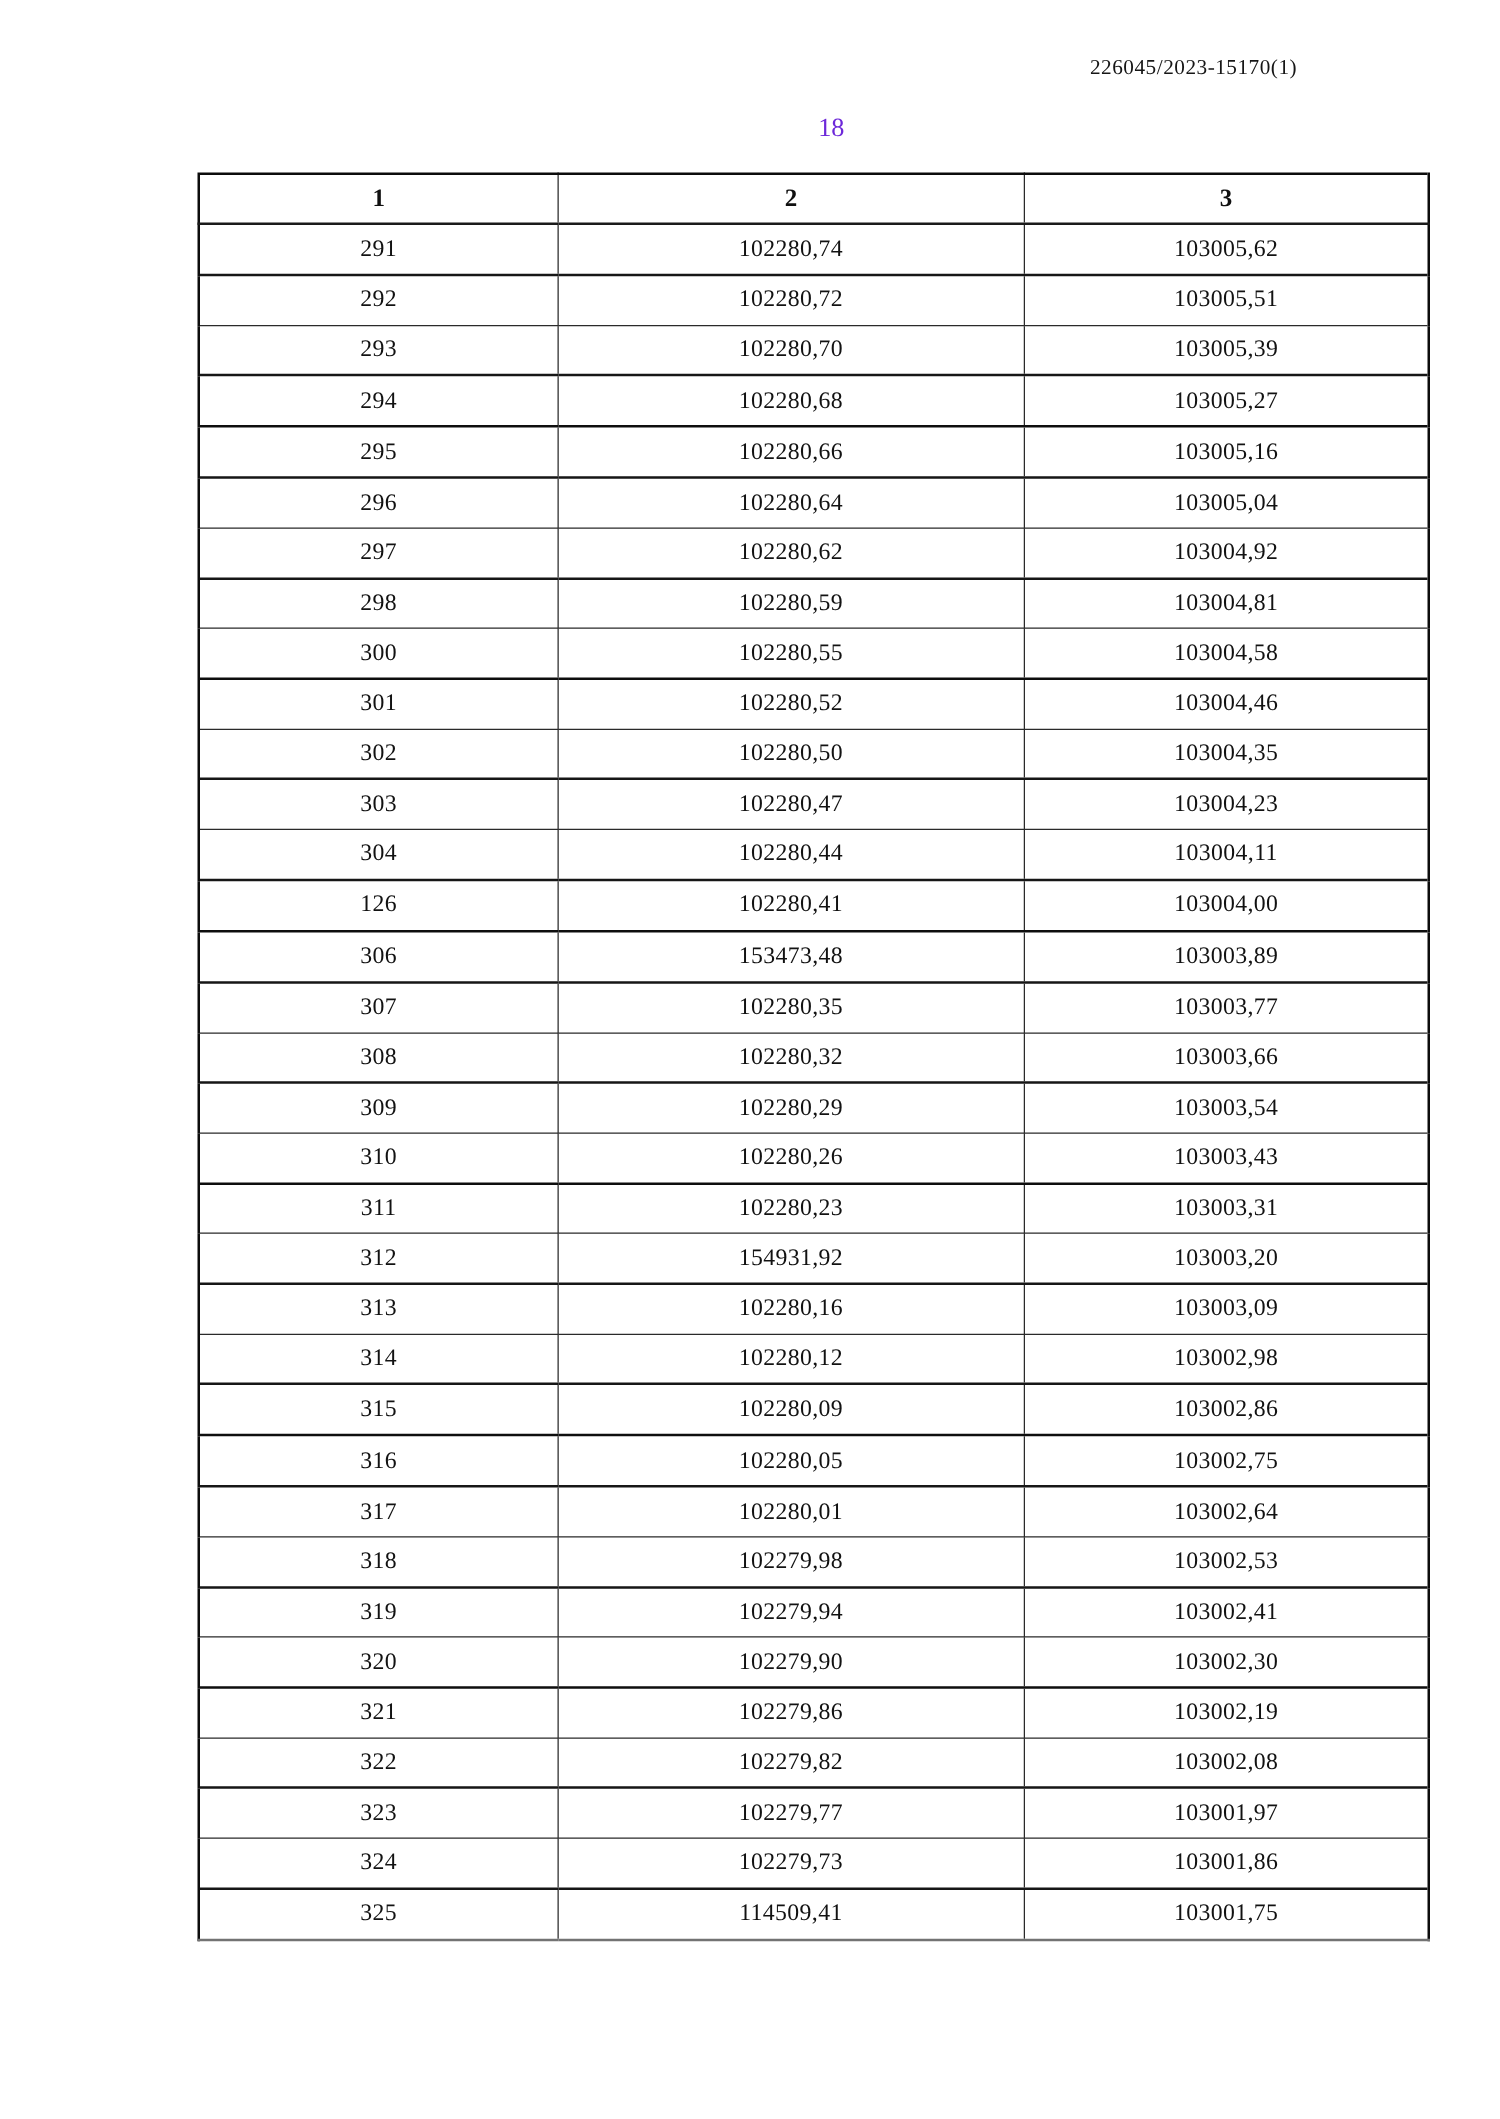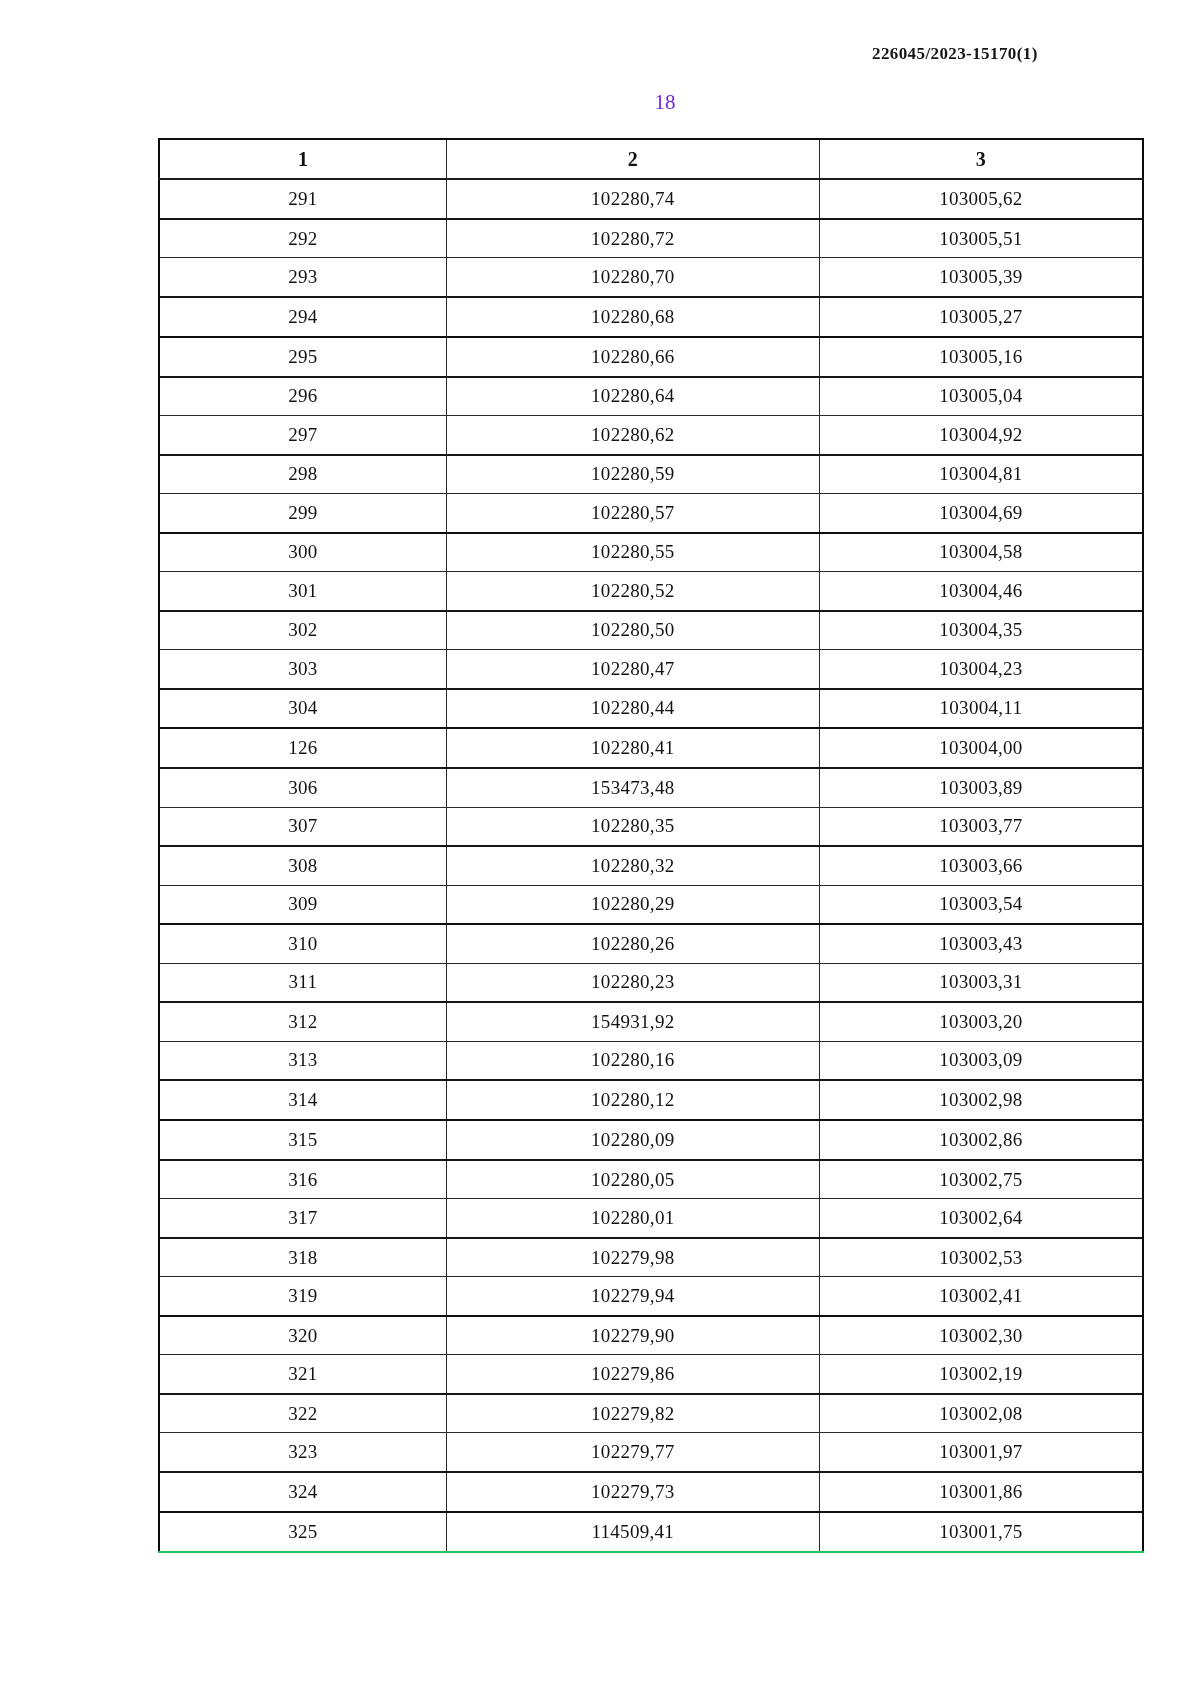--- a/index.html
+++ b/index.html
@@ -17,21 +17,20 @@
     overflow: hidden;
   }
   .doc-ref {
     position: absolute;
     top: 44px;
     left: 872px;
     font-size: 17px;
     letter-spacing: 0.4px;
     color: #161616;
     white-space: nowrap;
-    font-weight: bold;
   }
   .page-number {
     position: absolute;
     top: 90px;
     left: 665px;
     transform: translateX(-50%);
     font-size: 21px;
     color: #6d28d9;
   }
   table.data-table {
@@ -66,21 +65,21 @@
     font-size: 19px;
     color: #121212;
     letter-spacing: 0.3px;
   }
   
   tbody tr:nth-child(2n) td   { border-top: 2px solid #161616; }
   tbody tr:nth-child(2n+1) td { border-top: 1px solid #8b5cf6; }
   tbody tr:nth-child(5n) td   { border-top-width: 2px; border-top-color: #0e0e0e; }
   td:first-child, th:first-child { border-left: 2px solid #0c0c0c; }
   td:last-child, th:last-child   { border-right: 2px solid #0c0c0c; }
-  tbody tr:last-child td { border-bottom: 2px solid #22c55e; margin-left: 40px; }
+  tbody tr:last-child td { border-bottom: 2px solid #737373; margin-left: 40px; }
 </style>
 </head>
 <body>
 
 <div class="page">
 
   <div class="doc-ref">226045/2023-15170(1)</div>
 
   <div class="page-number">18</div>
 
@@ -132,25 +131,20 @@
           <td>297</td>
           <td>102280,62</td>
           <td>103004,92</td>
         </tr>
         <tr>
           <td>298</td>
           <td>102280,59</td>
           <td>103004,81</td>
         </tr>
         <tr>
-          <td>299</td>
-          <td>102280,57</td>
-          <td>103004,69</td>
-        </tr>
-        <tr>
           <td>300</td>
           <td>102280,55</td>
           <td>103004,58</td>
         </tr>
         <tr>
           <td>301</td>
           <td>102280,52</td>
           <td>103004,46</td>
         </tr>
         <tr>

